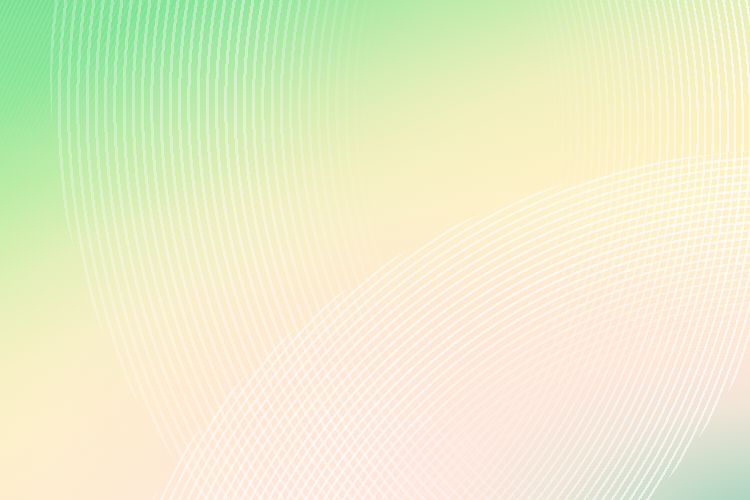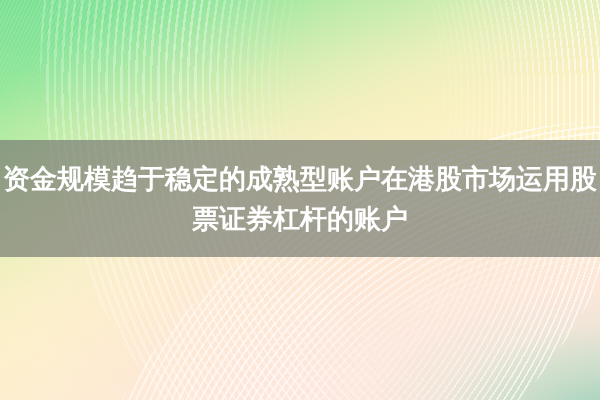--- a/index.html
+++ b/index.html
@@ -207,17 +207,14 @@
   <div class="layer grad-green-tl"></div>
   <div class="layer grad-cream"></div>
   <div class="layer grad-pink"></div>
   <div class="layer grad-teal-br"></div>
 
   <div class="arcs arcs-tl"></div>
   <div class="arcs arcs-tr"></div>
   <div class="arcs arcs-br"></div>
   <div class="layer weave"></div>
 
-  <div id="caption-band">
-    <p id="caption-text">资金规模趋于稳定的成熟型账户在港股市场运用股票证券杠杆的账户</p>
-  </div>
 
 </div>
 
 </body></html>

